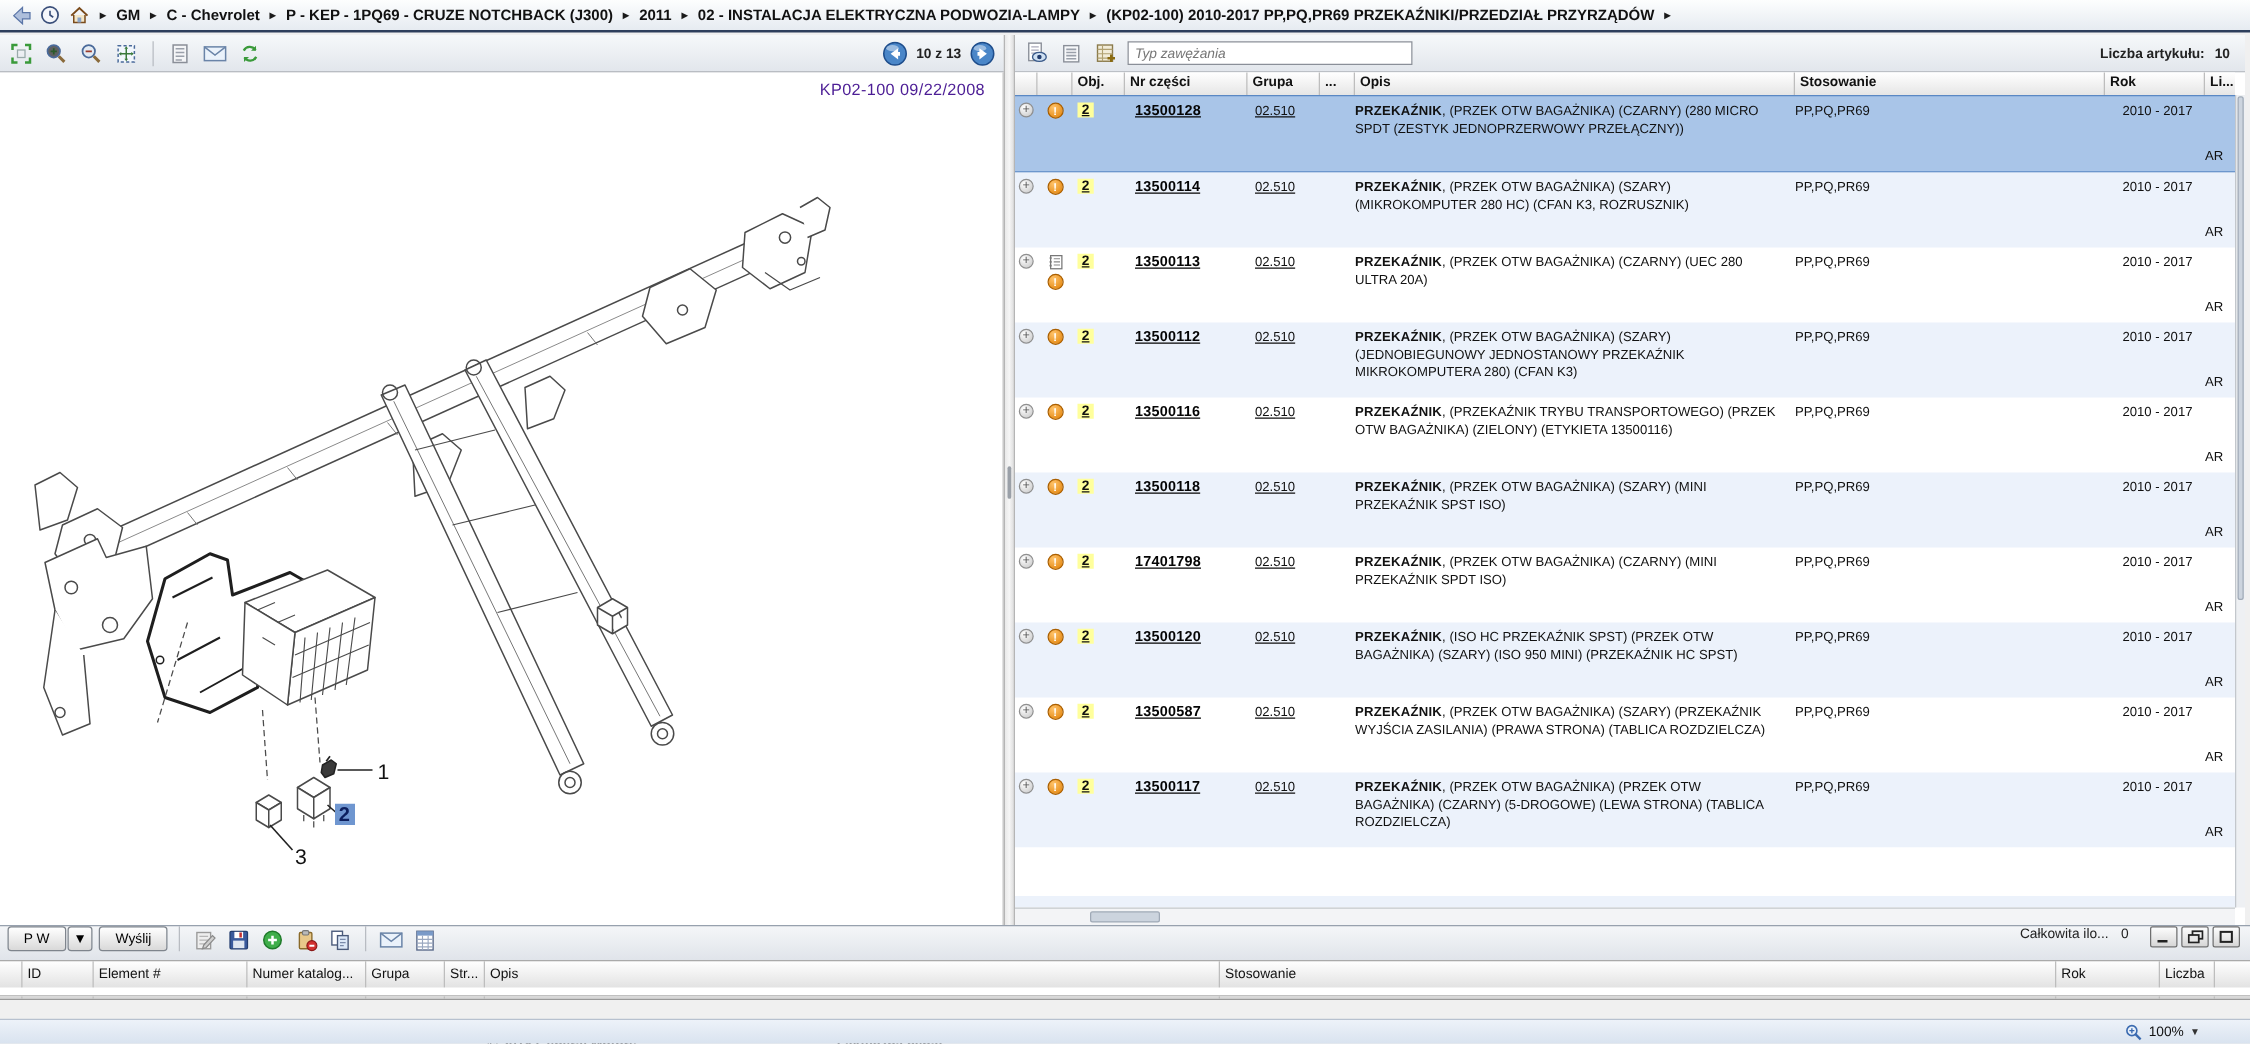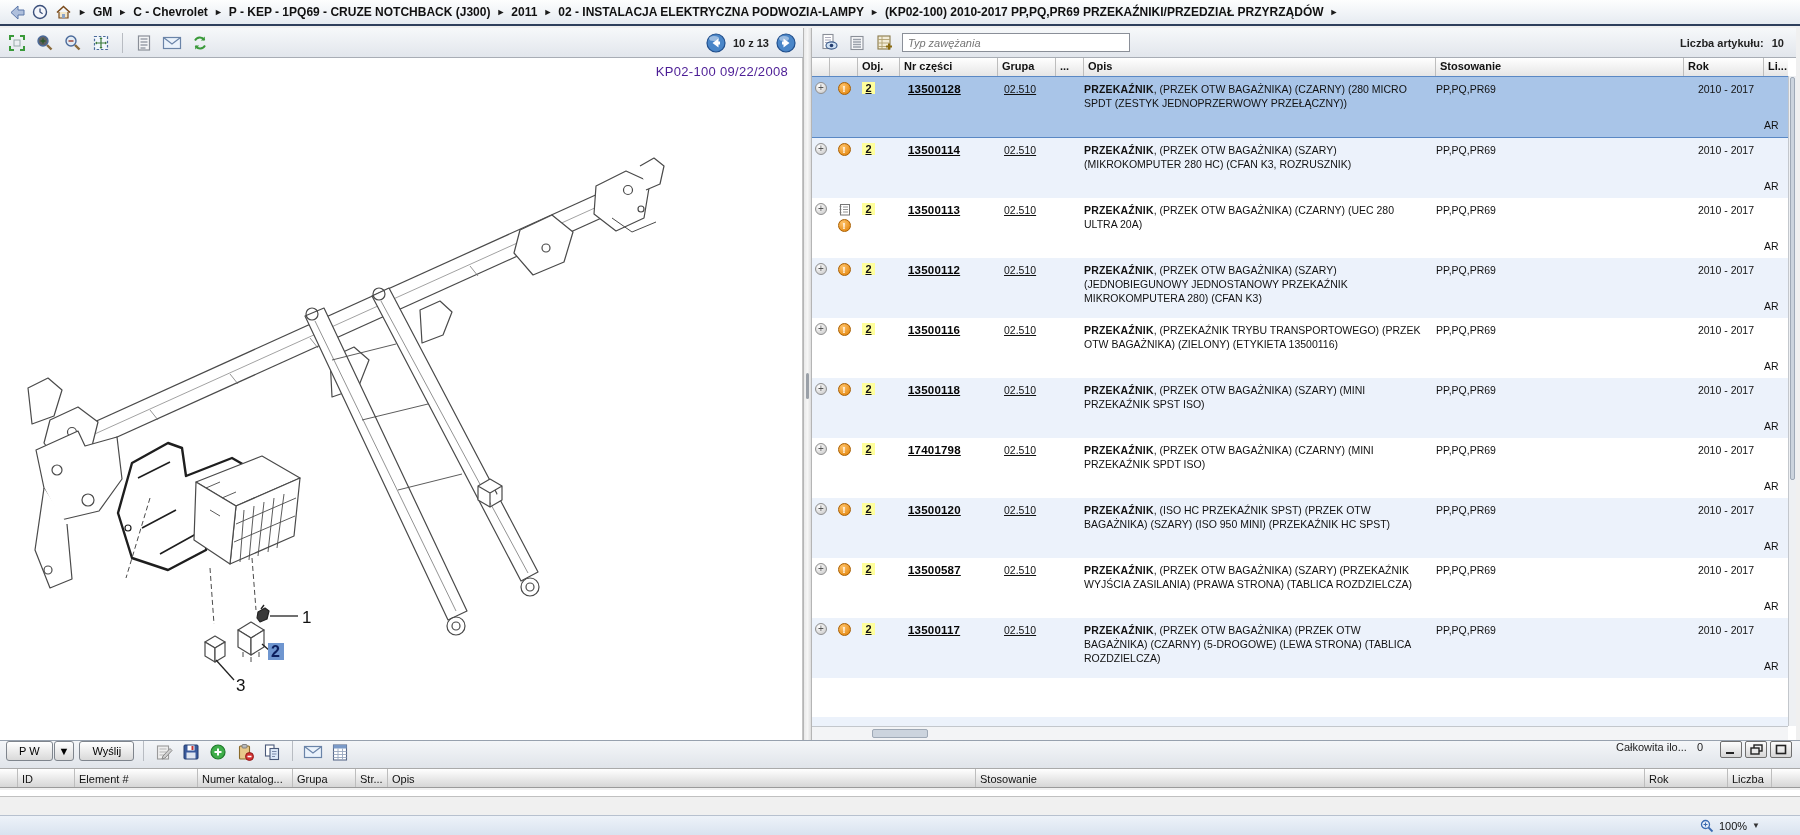--- a/index.html
+++ b/index.html
@@ -118,21 +118,21 @@
     background:linear-gradient(#ffffff,#d9d9d9); border:1px solid #7f858d; border-radius:3px; cursor:pointer;
   }
   .btn-arrow{ padding:0 4px; margin-left:-4px; }
   .total-label{ margin-left:auto; font-size:11px; color:#222; display:flex; gap:10px; align-items:center; }
   .winbtns{ display:flex; gap:3px; margin-left:12px; margin-right:2px; }
   .winbtn{
     width:22px; height:17px; display:inline-flex; align-items:center; justify-content:center;
     background:linear-gradient(#fdfdfd,#d6d6d6); border:1px solid #6f6f6f; border-radius:2px; cursor:pointer;
   }
   .bheader{
-    position:absolute; top:768px; left:0; right:0; height:20px;
+    position:absolute; top:768px; left:0; right:0; height:32px;
     background:linear-gradient(#ffffff,#d6d6d6); border-top:1px solid #aaa; border-bottom:1px solid #9a9a9a;
     display:grid; grid-template-columns:18px 57px 123px 95px 63px 32px 588px 669px 83px 44px 28px;
     font-size:11px;
   }
   .bheader>span{ border-right:1px solid #bdbdbd; padding:4px 0 0 4px; white-space:nowrap; overflow:hidden; }
   .bbody{ position:absolute; top:790px; left:0; right:0; height:7px; background:#fff; border-bottom:1px solid #c0c0c0; }
   .footerbar{
     position:absolute; top:797px; left:0; right:0; height:18px; background:#f1f1f1;
     border-bottom:1px solid #c5c5c5; font-size:11px; font-weight:bold;
     display:flex; align-items:flex-end;margin-top:28px;

